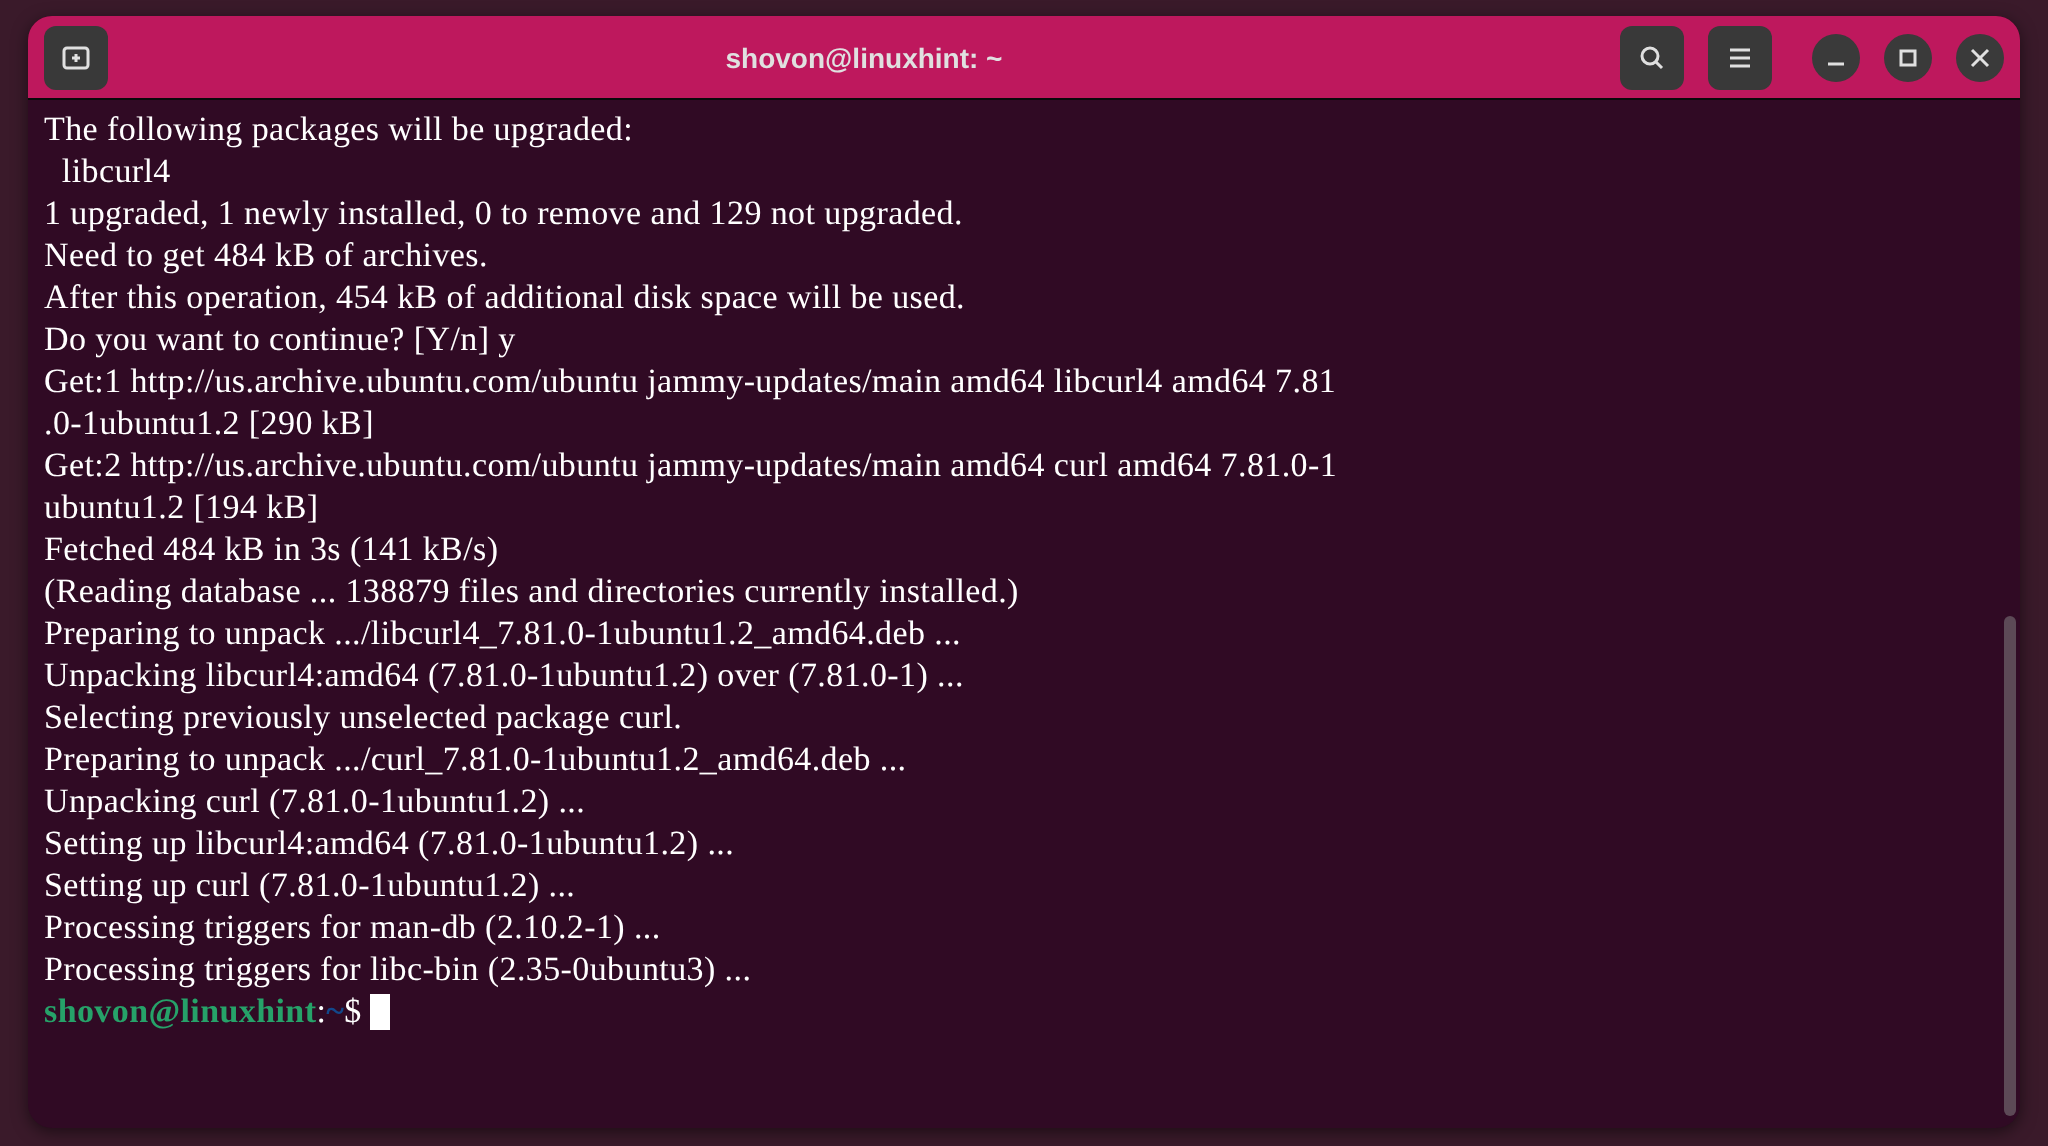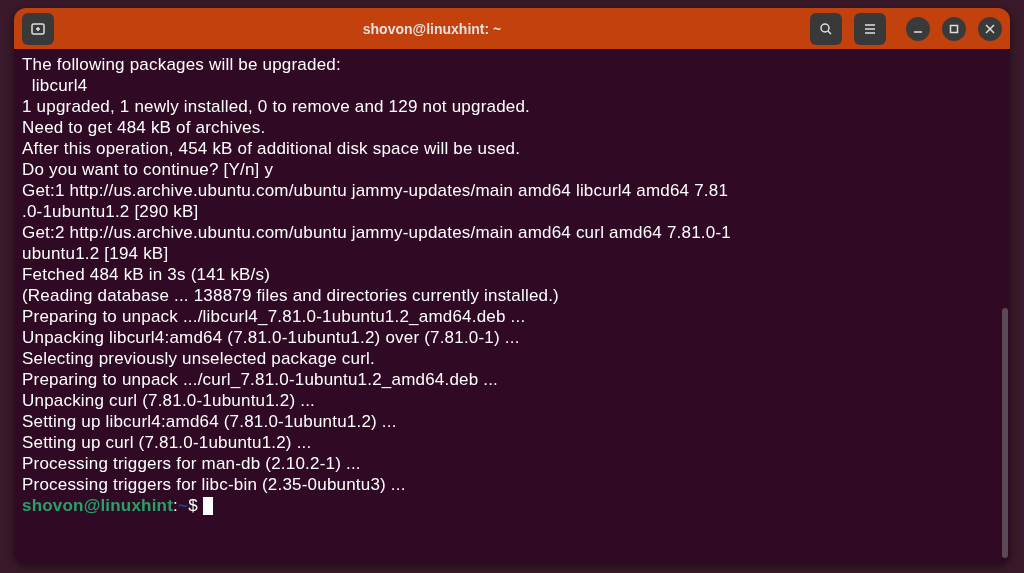--- a/index.html
+++ b/index.html
@@ -20,21 +20,21 @@
       left: 14px;
       width: 996px;
       height: 556px;
       background: #300a24;
       border-radius: 12px;
       overflow: hidden;
       box-shadow: 0 2px 8px rgba(0,0,0,0.5);
     }
     .titlebar {
       height: 42px;
-      background: #c2410c;
+      background: #be185d;
       display: flex;
       align-items: center;
       padding: 0 8px;
       gap: 8px;
       border-bottom: 1px solid #0a0a0a;
     }
     .titlebar-left {
       display: flex;
       gap: 4px;
     }
@@ -74,21 +74,21 @@
       align-items: center;
       gap: 12px;
     }
     .window-controls {
       display: flex;
       gap: 12px;
       margin-left: 8px;
     }
     .terminal-body {
       padding: 4px 8px;
-      font-family: Liberation Sans, sans-serif;
+      font-family: Liberation Serif, serif;
       font-size: 17px;
       line-height: 21px;
       color: #ffffff;
       white-space: pre;
       overflow: hidden;
       letter-spacing: 0.2px;
     }
     .prompt-user {
       color: #26a269;
       font-weight: bold;

